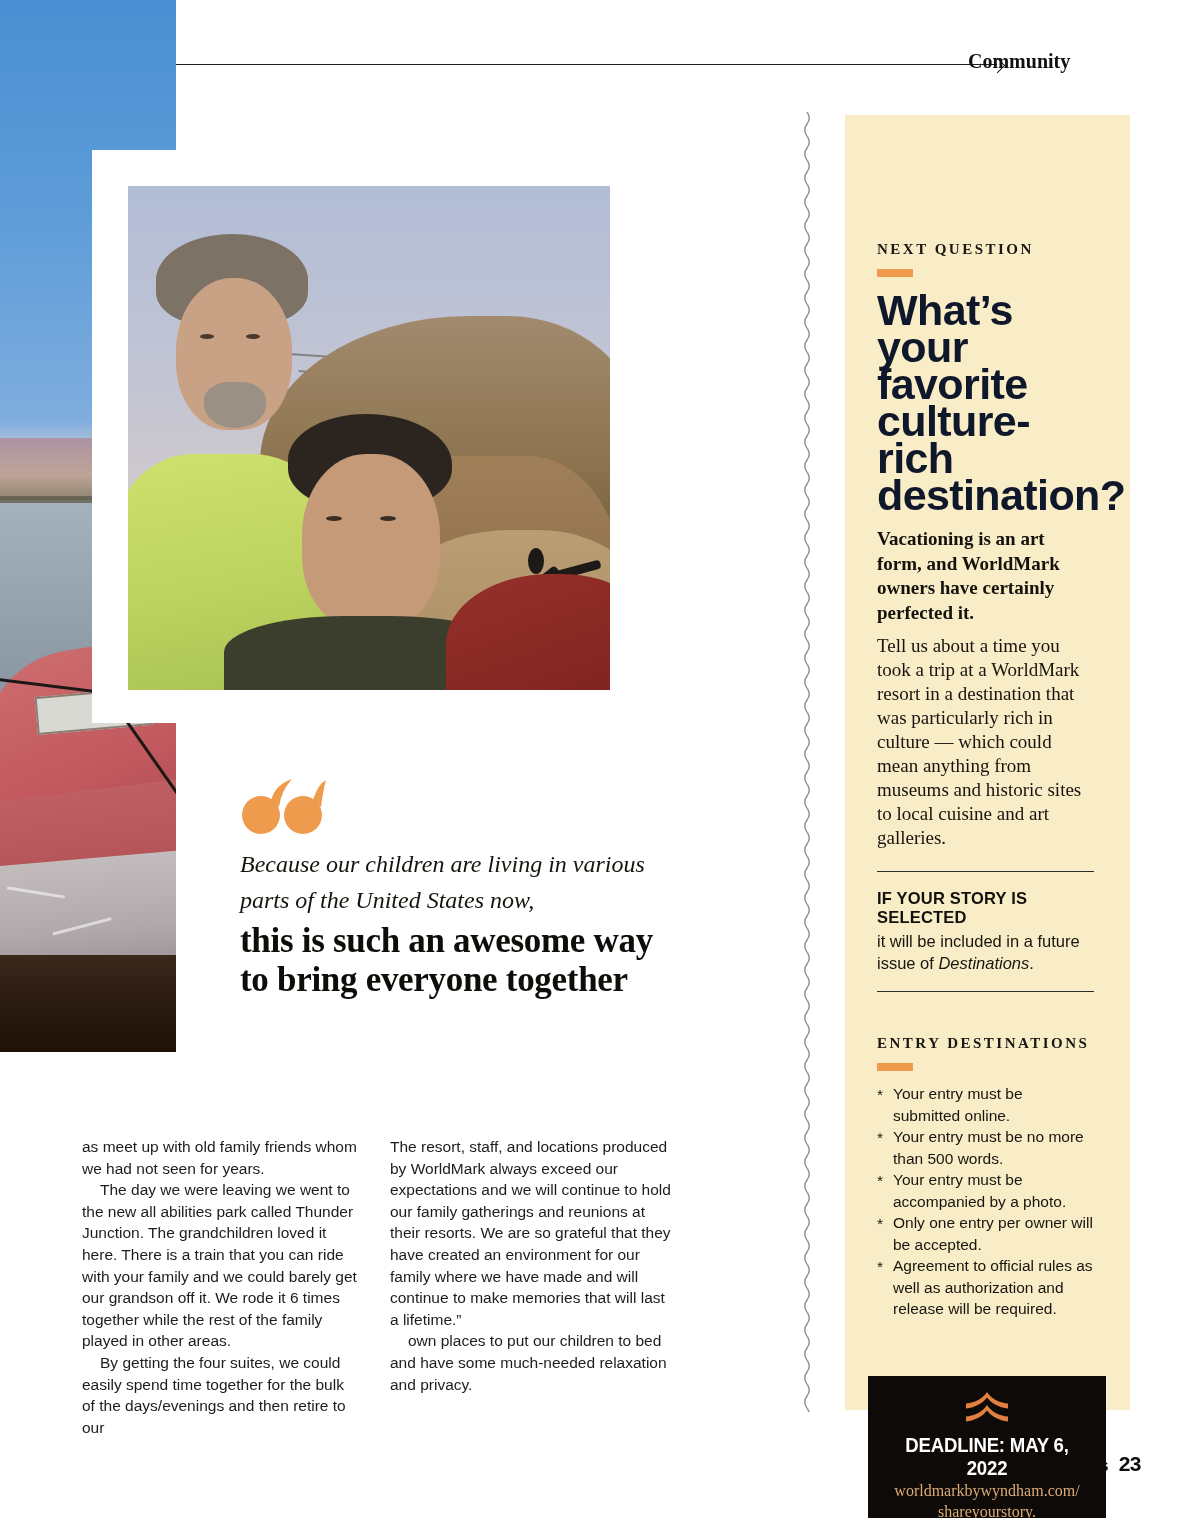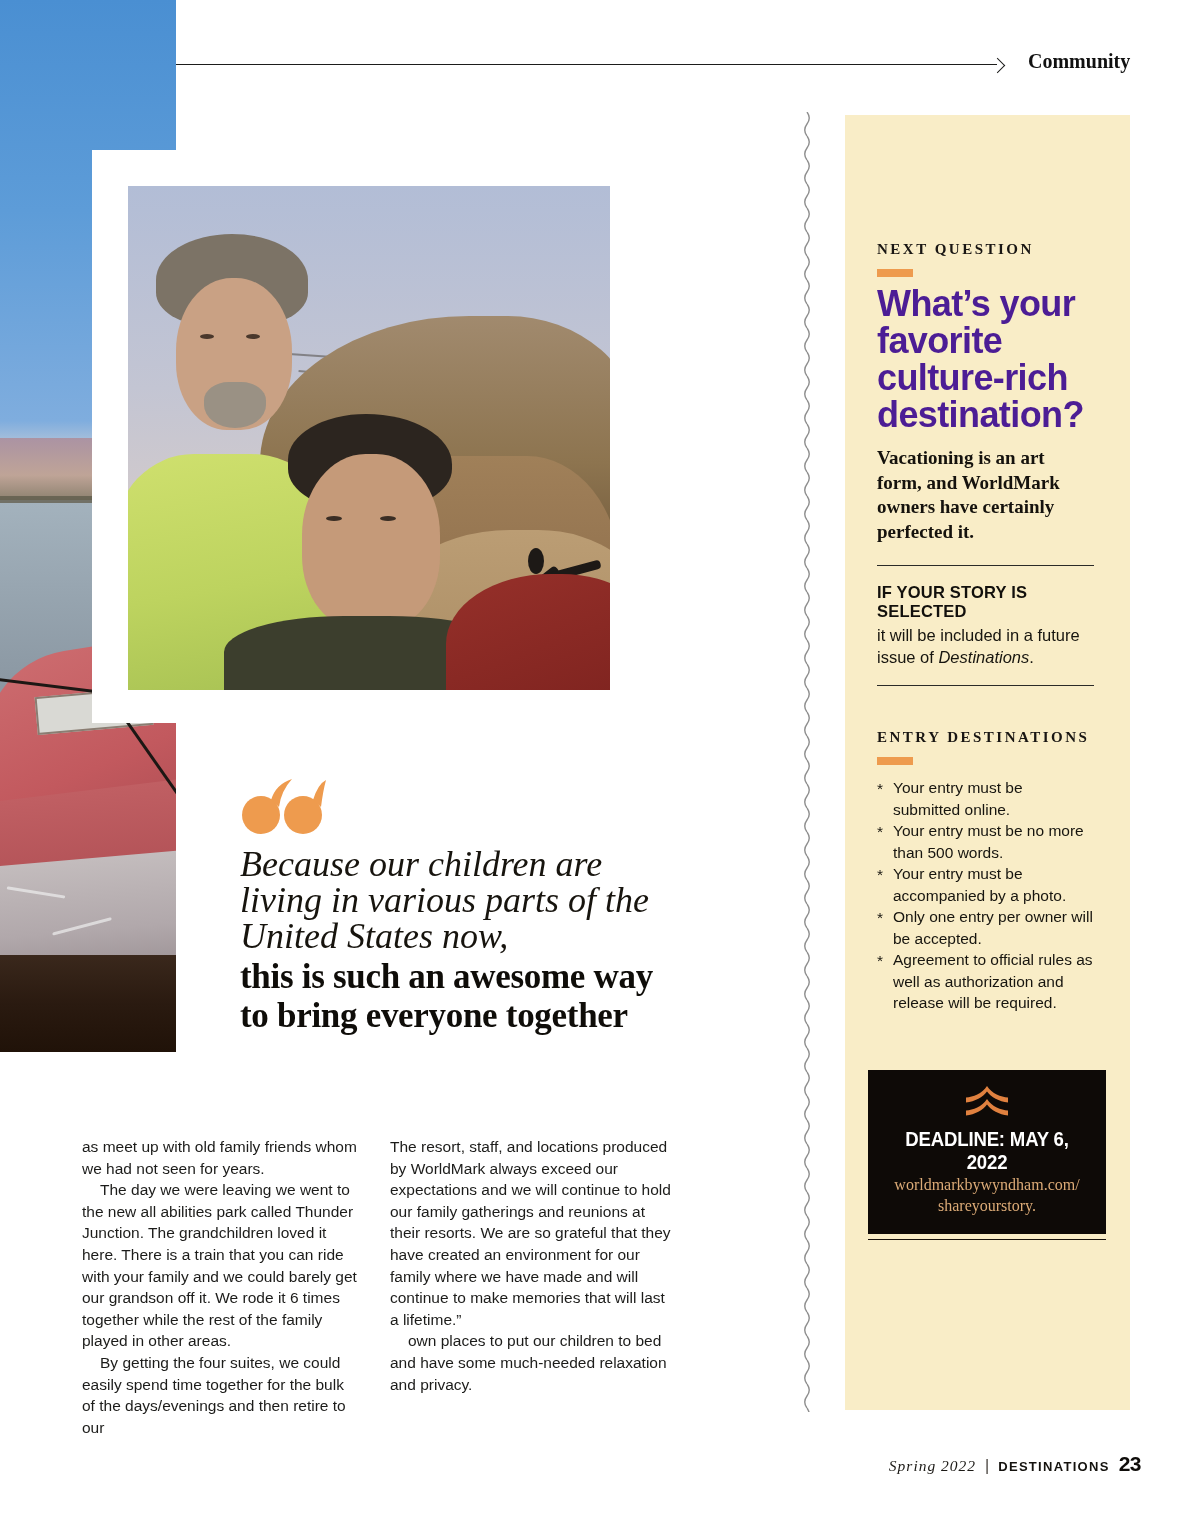--- a/index.html
+++ b/index.html
@@ -55,46 +55,46 @@
   .man2-eye{position:absolute;width:16px;height:5px;background:#3a2d24;border-radius:50%;}
   .man2-shirt{position:absolute;left:96px;top:430px;width:300px;height:90px;background:#3c3e2d;border-radius:40% 45% 0 0;}
   .atv-fender{position:absolute;right:-46px;bottom:-24px;width:210px;height:140px;
       background:linear-gradient(160deg,#96302a 0%,#7c221e 100%);border-radius:50% 45% 10% 10%;}
   .atv-bar{position:absolute;background:#1d1916;border-radius:4px;}
 
   
   .top-rule{position:absolute;left:175px;top:64px;width:822px;border-top:1.6px solid #1d1d1b;}
   .arrow-head{position:absolute;left:992px;top:59.5px;width:10px;height:10px;
       border-top:1.6px solid #1d1d1b;border-right:1.6px solid #1d1d1b;transform:rotate(45deg);}
-  .section-label{position:absolute;left:1028px;top:50px;font-family:"Liberation Serif",serif;
+  .section-label{position:absolute;left:968px;top:50px;font-family:"Liberation Serif",serif;
       font-weight:700;font-size:20px;color:#111;}
 
   
   .pull-quote{position:absolute;left:240px;top:778px;width:440px;z-index:3;}
   .quote-icon{display:block;margin-bottom:10px;}
-  .quote-lead{font-family:"Liberation Serif",serif;font-style:italic;font-size:36px;line-height:36px;color:#17140e;}
+  .quote-lead{font-family:"Liberation Serif",serif;font-style:italic;font-size:24px;line-height:36px;color:#17140e;}
   .quote-strong{font-family:"Liberation Serif",serif;font-weight:700;font-size:35px;line-height:39px;
       letter-spacing:-.3px;color:#0f0d09;margin-top:3px;}
 
   
   .body-col{position:absolute;top:1136px;font-size:15.5px;line-height:21.6px;color:#1c1c1a;}
   .col1{left:82px;width:278px;}
   .col2{left:390px;width:281px;}
   .body-col p{margin:0;}
   .body-col p + p{text-indent:18px;}
 
   
   .wavy{position:absolute;left:801px;top:112px;z-index:3;}
 
   
   .sidebar{position:absolute;left:845px;top:115px;width:285px;height:1295px;background:#f9edc7;
       box-sizing:border-box;padding:78px 36px 0 32px;z-index:2;}
   .eyebrow{font-family:"Liberation Serif",serif;font-weight:700;font-size:15px;letter-spacing:2.5px;color:#191613;margin-top:48px;}
   .orange-bar{width:36px;height:8px;background:#ee9b4e;margin-top:11px;}
-  .sb-headline{margin-top:8px;font-size:36px;line-height:37px;font-weight:700;letter-spacing:-.6px;color:#4c1d95;}
+  .sb-headline{margin-top:15px;font-size:43px;line-height:37px;font-weight:700;letter-spacing:-.6px;color:#0f172a;}
   .sb-intro{margin-top:13px;font-family:"Liberation Serif",serif;font-weight:700;font-size:19px;line-height:24.5px;color:#15120d;}
   .sb-body{margin-top:9px;font-family:"Liberation Serif",serif;font-size:19px;line-height:24px;color:#17140f;}
   .sb-hr{border:none;border-top:1.5px solid #2b2b28;margin:21px 0 0 0;}
   .sb-selected-title{margin-top:17px;font-weight:700;font-size:16.5px;letter-spacing:.2px;color:#12100c;}
   .sb-selected-text{margin-top:3px;font-size:16.5px;line-height:22px;color:#17150f;}
   .sb-req-title{margin-top:43px;font-family:"Liberation Serif",serif;font-weight:700;font-size:15px;letter-spacing:2.5px;color:#191613;}
   .sb-list{margin:12px 0 0 0;padding:0;list-style:none;font-size:15.5px;line-height:21.5px;color:#17150f;}
   .sb-list li{position:relative;padding-left:16px;}
   .sb-list .ast{position:absolute;left:0;top:1px;}
 
@@ -198,20 +198,21 @@
       </pattern>
     </defs>
     <rect width="12" height="1300" fill="url(#wavepat)"></rect>
   </svg>
 
   <div class="sidebar">
     <div class="eyebrow">NEXT QUESTION</div>
     <div class="orange-bar"></div>
     <div class="sb-headline">What’s your favorite culture-rich destination?</div>
     <div class="sb-intro">Vacationing is an art form, and WorldMark owners have certainly perfected it.</div>
+    <div class="sb-body">Tell us about a time you took a trip at a WorldMark resort in a destination that was particularly rich in culture — which could mean anything from museums and historic sites to local cuisine and art galleries.</div>
     <hr class="sb-hr">
     <div class="sb-selected-title">IF YOUR STORY IS SELECTED</div>
     <div class="sb-selected-text"><span>it will be included in a future issue of </span><i>Destinations</i><span>.</span></div>
     <hr class="sb-hr" style="margin-top:17px;">
     <div class="sb-req-title">ENTRY DESTINATIONS</div>
     <div class="orange-bar"></div>
     <ul class="sb-list">
       <li><span class="ast">*</span><span>Your entry must be submitted online.</span></li>
       <li><span class="ast">*</span><span>Your entry must be no more than 500 words.</span></li>
       <li><span class="ast">*</span><span>Your entry must be accompanied by a photo.</span></li>

